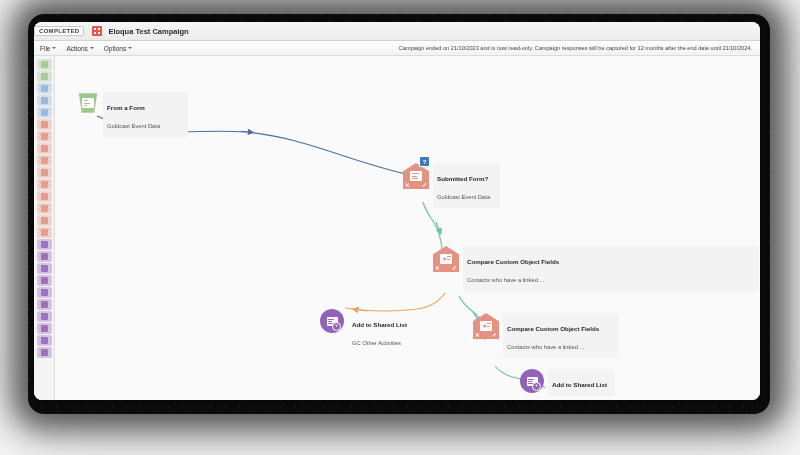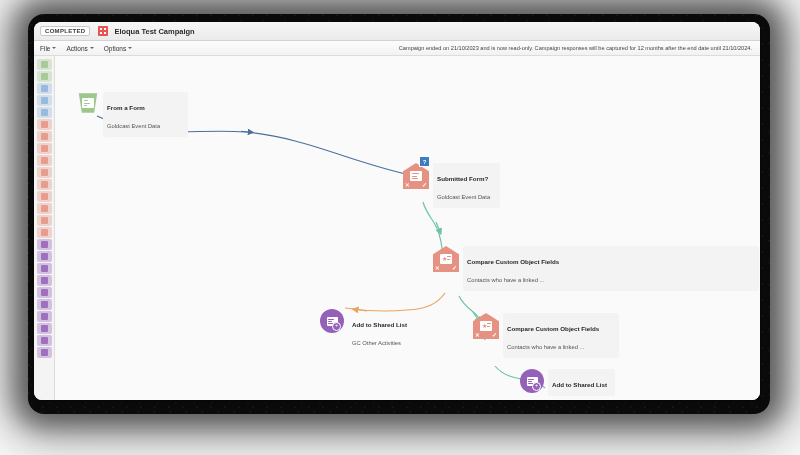--- a/index.html
+++ b/index.html
@@ -39,21 +39,21 @@
     border-radius:8px;
     overflow:hidden;
     box-shadow:0 1px 3px rgba(0,0,0,0.35);
   }
   
   #titlebar{
     height:19px;
     background:linear-gradient(#f7f7f7,#ebebeb);
     border-bottom:1px solid #d2d2d2;
     display:flex;align-items:center;
-    padding:0 6px;
+    padding:0 0;
     box-sizing:border-box;
   }
   #status-badge{
     font-size:6px;font-weight:bold;
     letter-spacing:0.3px;
     color:#3b3b3b;
     background:#ffffff;
     border:1px solid #c9c9c9;
     border-radius:2px;
     padding:1px 4px;

